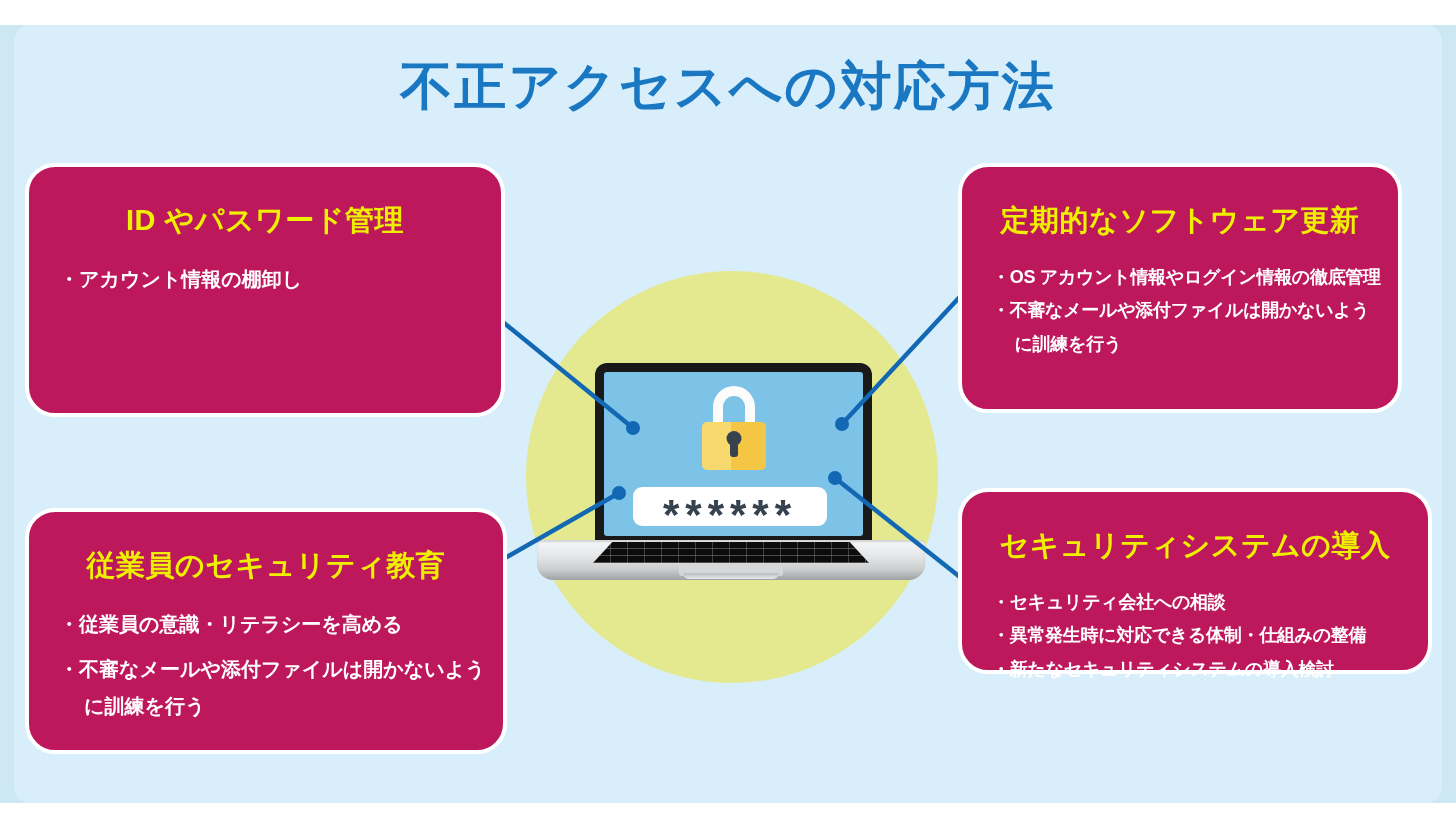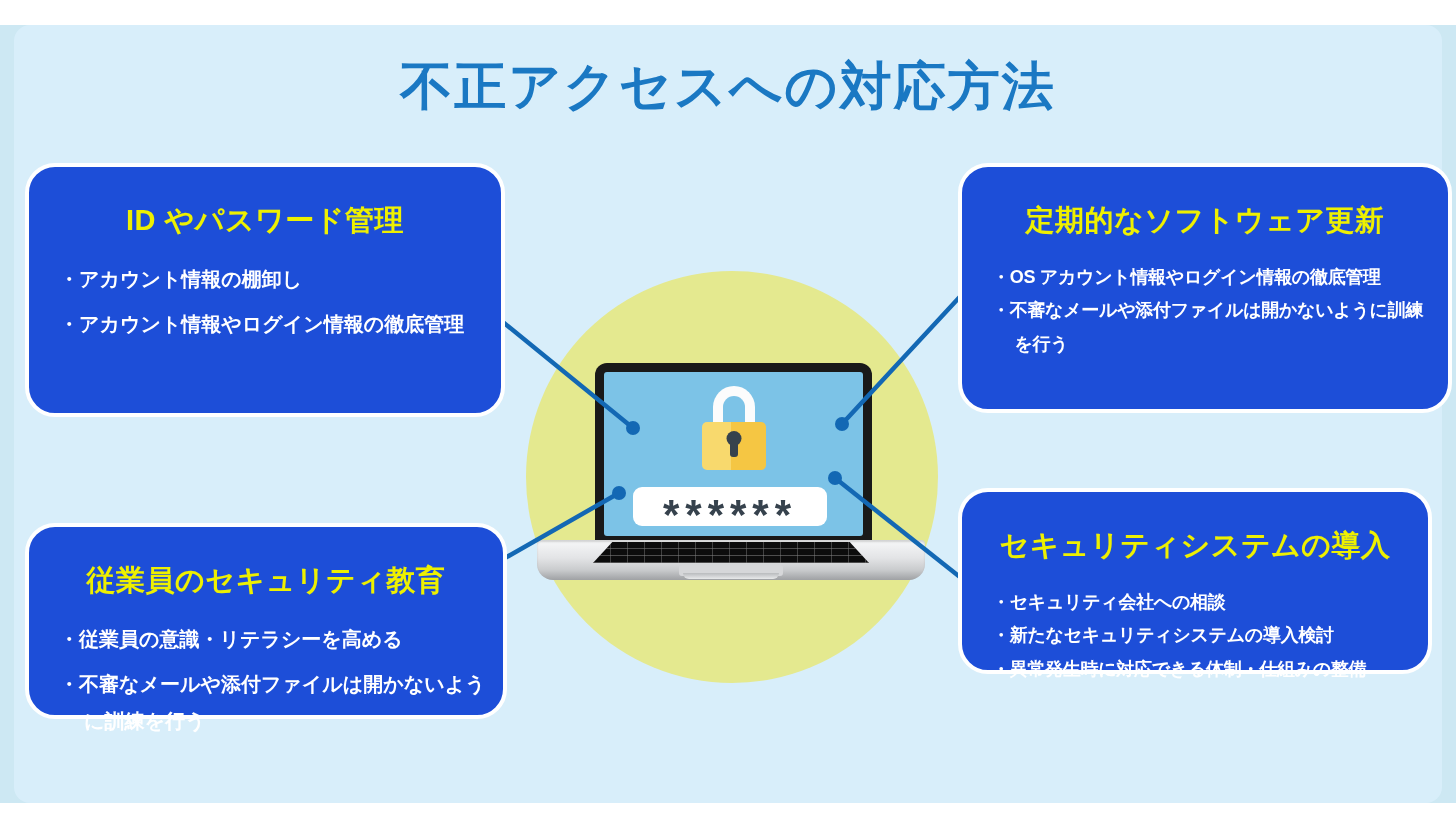--- a/index.html
+++ b/index.html
@@ -46,31 +46,31 @@
     clip-path:polygon(7% 0,93% 0,100% 100%,0 100%);}
   .touchpad{position:absolute;left:50%;top:25px;transform:translateX(-50%);width:104px;height:11px;
     background:#d6d7d9;border-radius:3px;}
   .notch{position:absolute;left:50%;bottom:1px;transform:translateX(-50%);width:96px;height:6px;
     background:linear-gradient(180deg,#b9bbbd,#e8e9ea);border-radius:0 0 8px 8px;}
 
   
   .connectors{position:absolute;left:0;top:0;width:1456px;height:826px;z-index:3;pointer-events:none;}
 
   
-  .card{position:absolute;background:#1d4ed8;border:4px solid #ffffff;border-radius:30px;
+  .card{position:absolute;background:#be185d;border:4px solid #ffffff;border-radius:30px;
     box-sizing:border-box;color:#ffffff;z-index:4;}
   .card-title{margin:34px 10px 0;text-align:center;font-size:29px;font-weight:800;color:#eef000;
     letter-spacing:.5px;}
   .card ul{list-style:none;margin:20px 0 0;padding:0 12px 0 30px;}
   .card li{font-weight:700;line-height:1.85;padding-left:1.25em;text-indent:-1.25em;}
   .card-left li{font-size:20px;margin-top:8px;}
   .card-right li{font-size:18px;letter-spacing:-0.3px;}
   .card-tl{left:25px;top:163px;width:480px;height:254px;}
-  .card-tr{left:958px;top:163px;width:494px;height:250px;}
-  .card-bl{left:25px;top:523px;width:482px;height:196px;}
+  .card-tr{left:958px;top:163px;width:444px;height:250px;}
+  .card-bl{left:25px;top:508px;width:482px;height:246px;}
   .card-br{left:958px;top:488px;width:474px;height:186px;}
 </style>
 </head>
 <body>
 
 <div class="stage">
   <div class="band"></div>
   <div class="panel"></div>
 
   <h1 class="title">不正アクセスへの対応方法</h1>
@@ -111,21 +111,20 @@
       <circle cx="842" cy="424" r="7"></circle>
       <circle cx="619" cy="493" r="7"></circle>
       <circle cx="835" cy="478" r="7"></circle>
     </g>
   </svg>
 
   <section class="card card-left card-tl">
     <h2 class="card-title">ID やパスワード管理</h2>
     <ul>
       <li>・アカウント情報の棚卸し</li>
-      <li>・アカウント情報やログイン情報の徹底管理</li>
     </ul>
   </section>
 
   <section class="card card-right card-tr">
     <h2 class="card-title">定期的なソフトウェア更新</h2>
     <ul>
       <li>・OS アカウント情報やログイン情報の徹底管理</li>
       <li>・不審なメールや添付ファイルは開かないように訓練を行う</li>
     </ul>
   </section>
@@ -135,17 +134,17 @@
     <ul>
       <li>・従業員の意識・リテラシーを高める</li>
       <li>・不審なメールや添付ファイルは開かないように訓練を行う</li>
     </ul>
   </section>
 
   <section class="card card-right card-br">
     <h2 class="card-title">セキュリティシステムの導入</h2>
     <ul>
       <li>・セキュリティ会社への相談</li>
+      <li>・異常発生時に対応できる体制・仕組みの整備</li>
       <li>・新たなセキュリティシステムの導入検討</li>
-      <li>・異常発生時に対応できる体制・仕組みの整備</li>
     </ul>
   </section>
 </div>
 
 </body></html>

